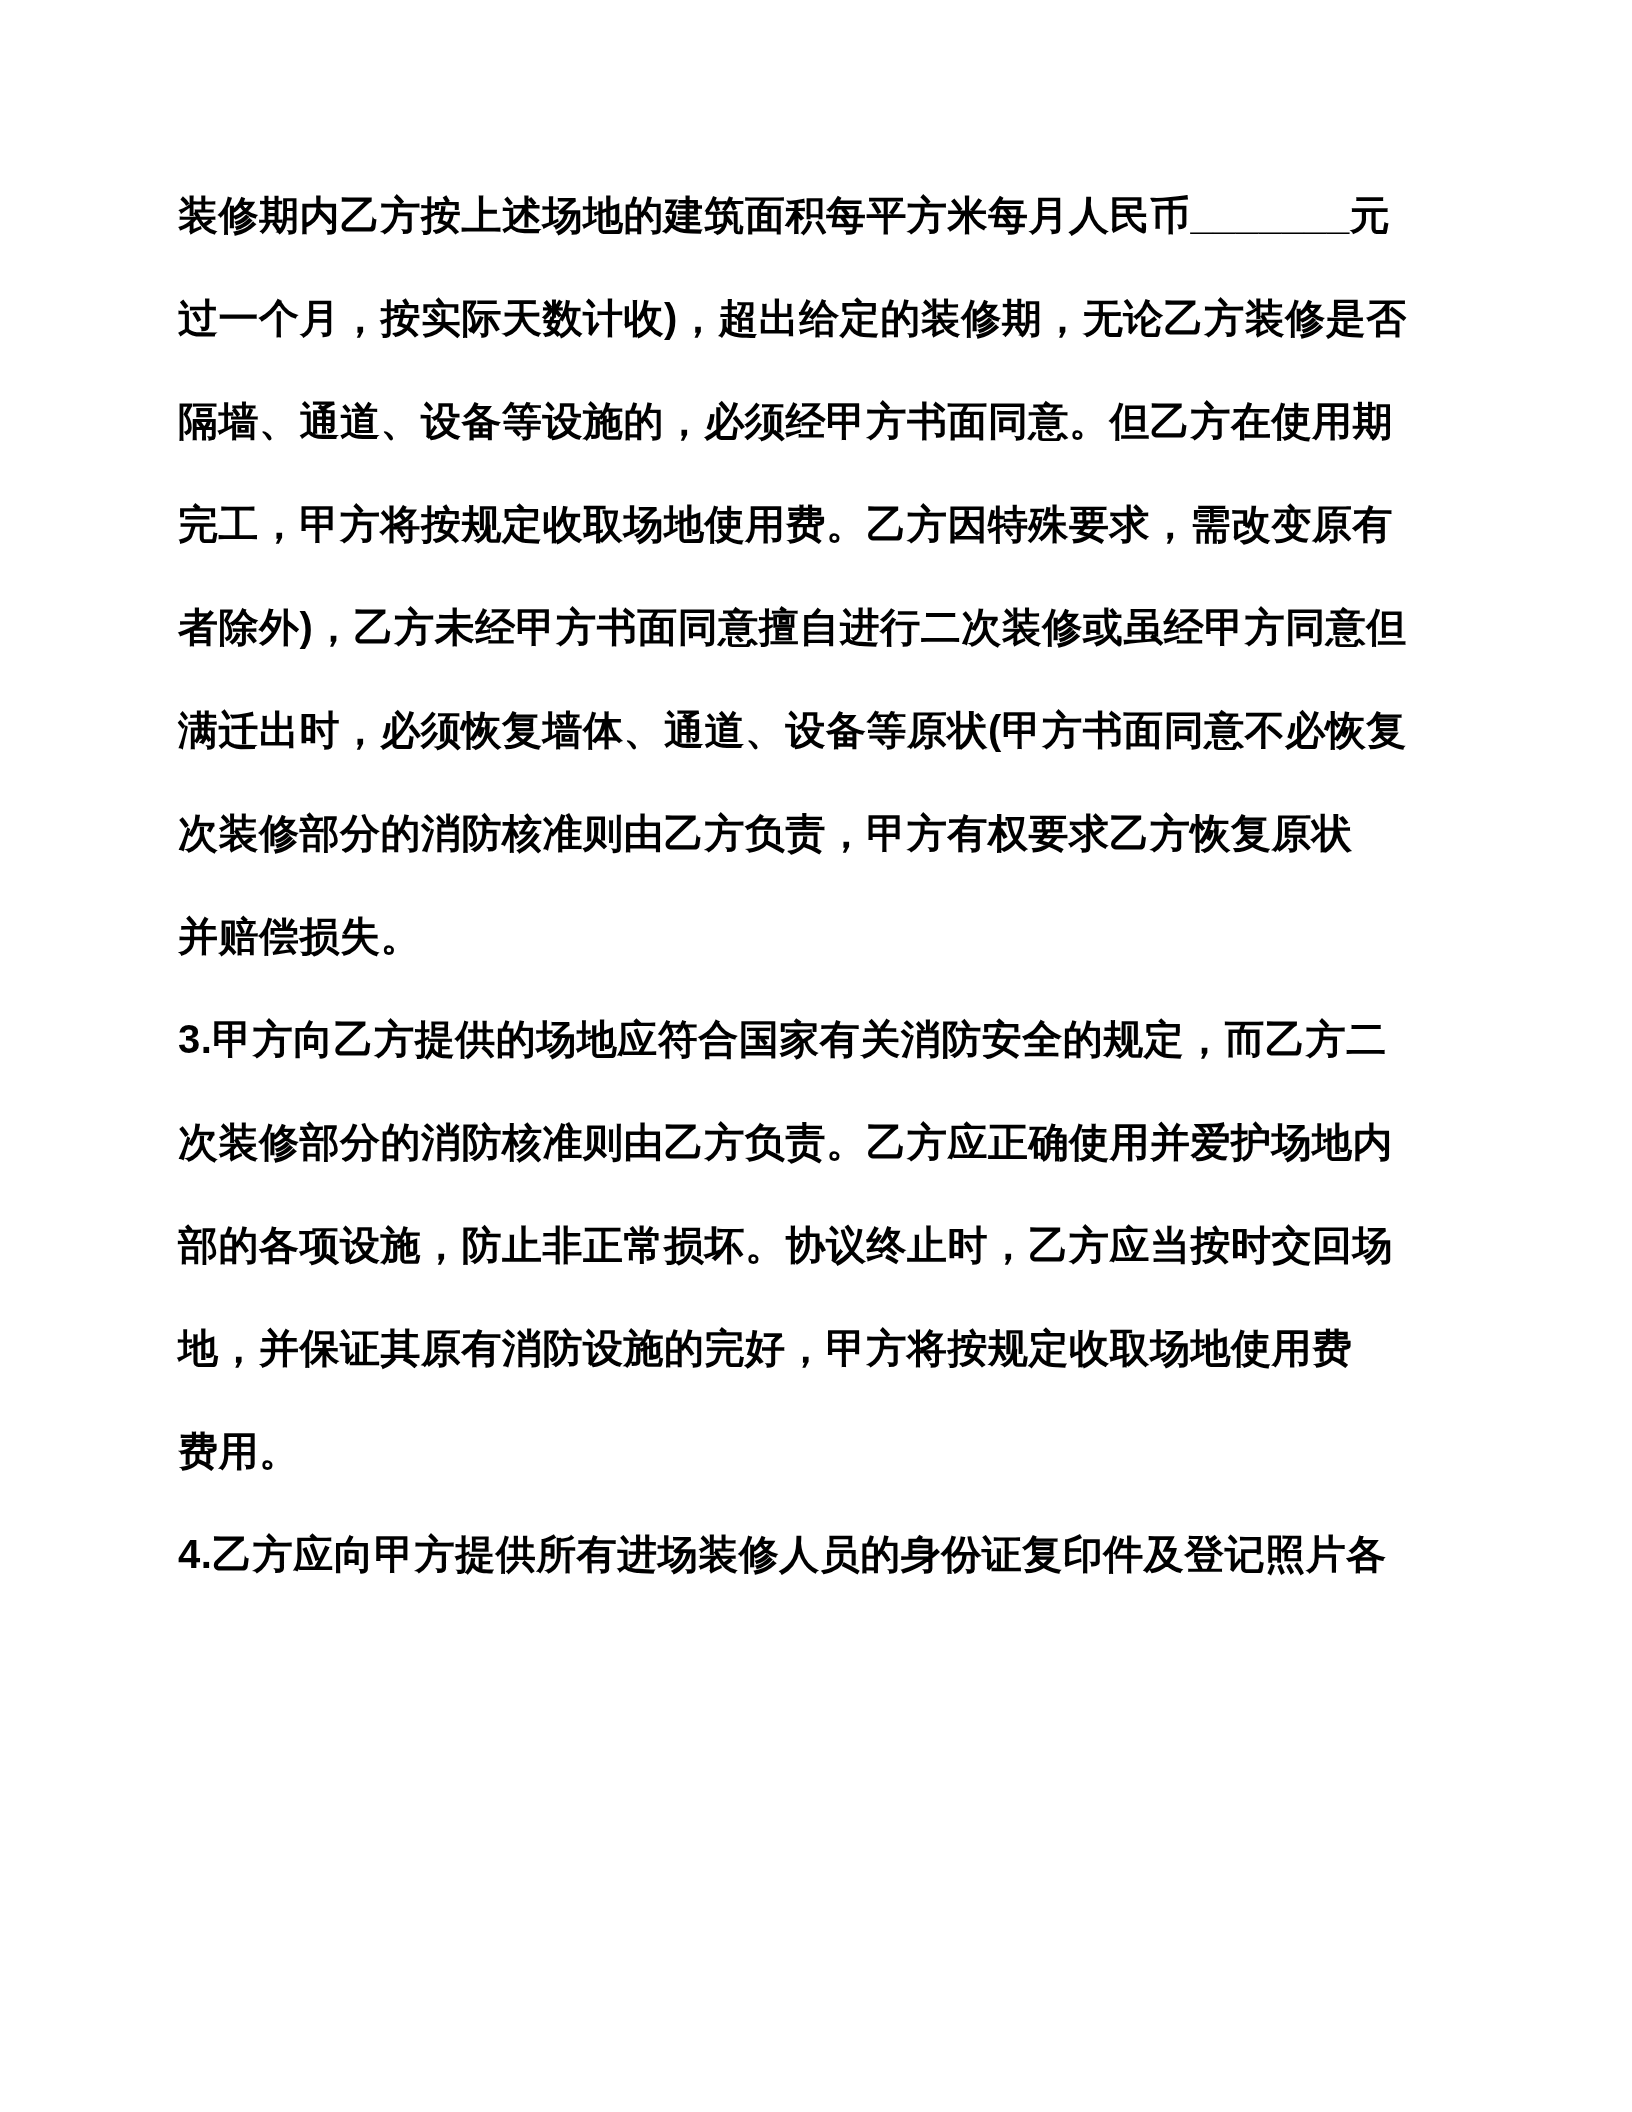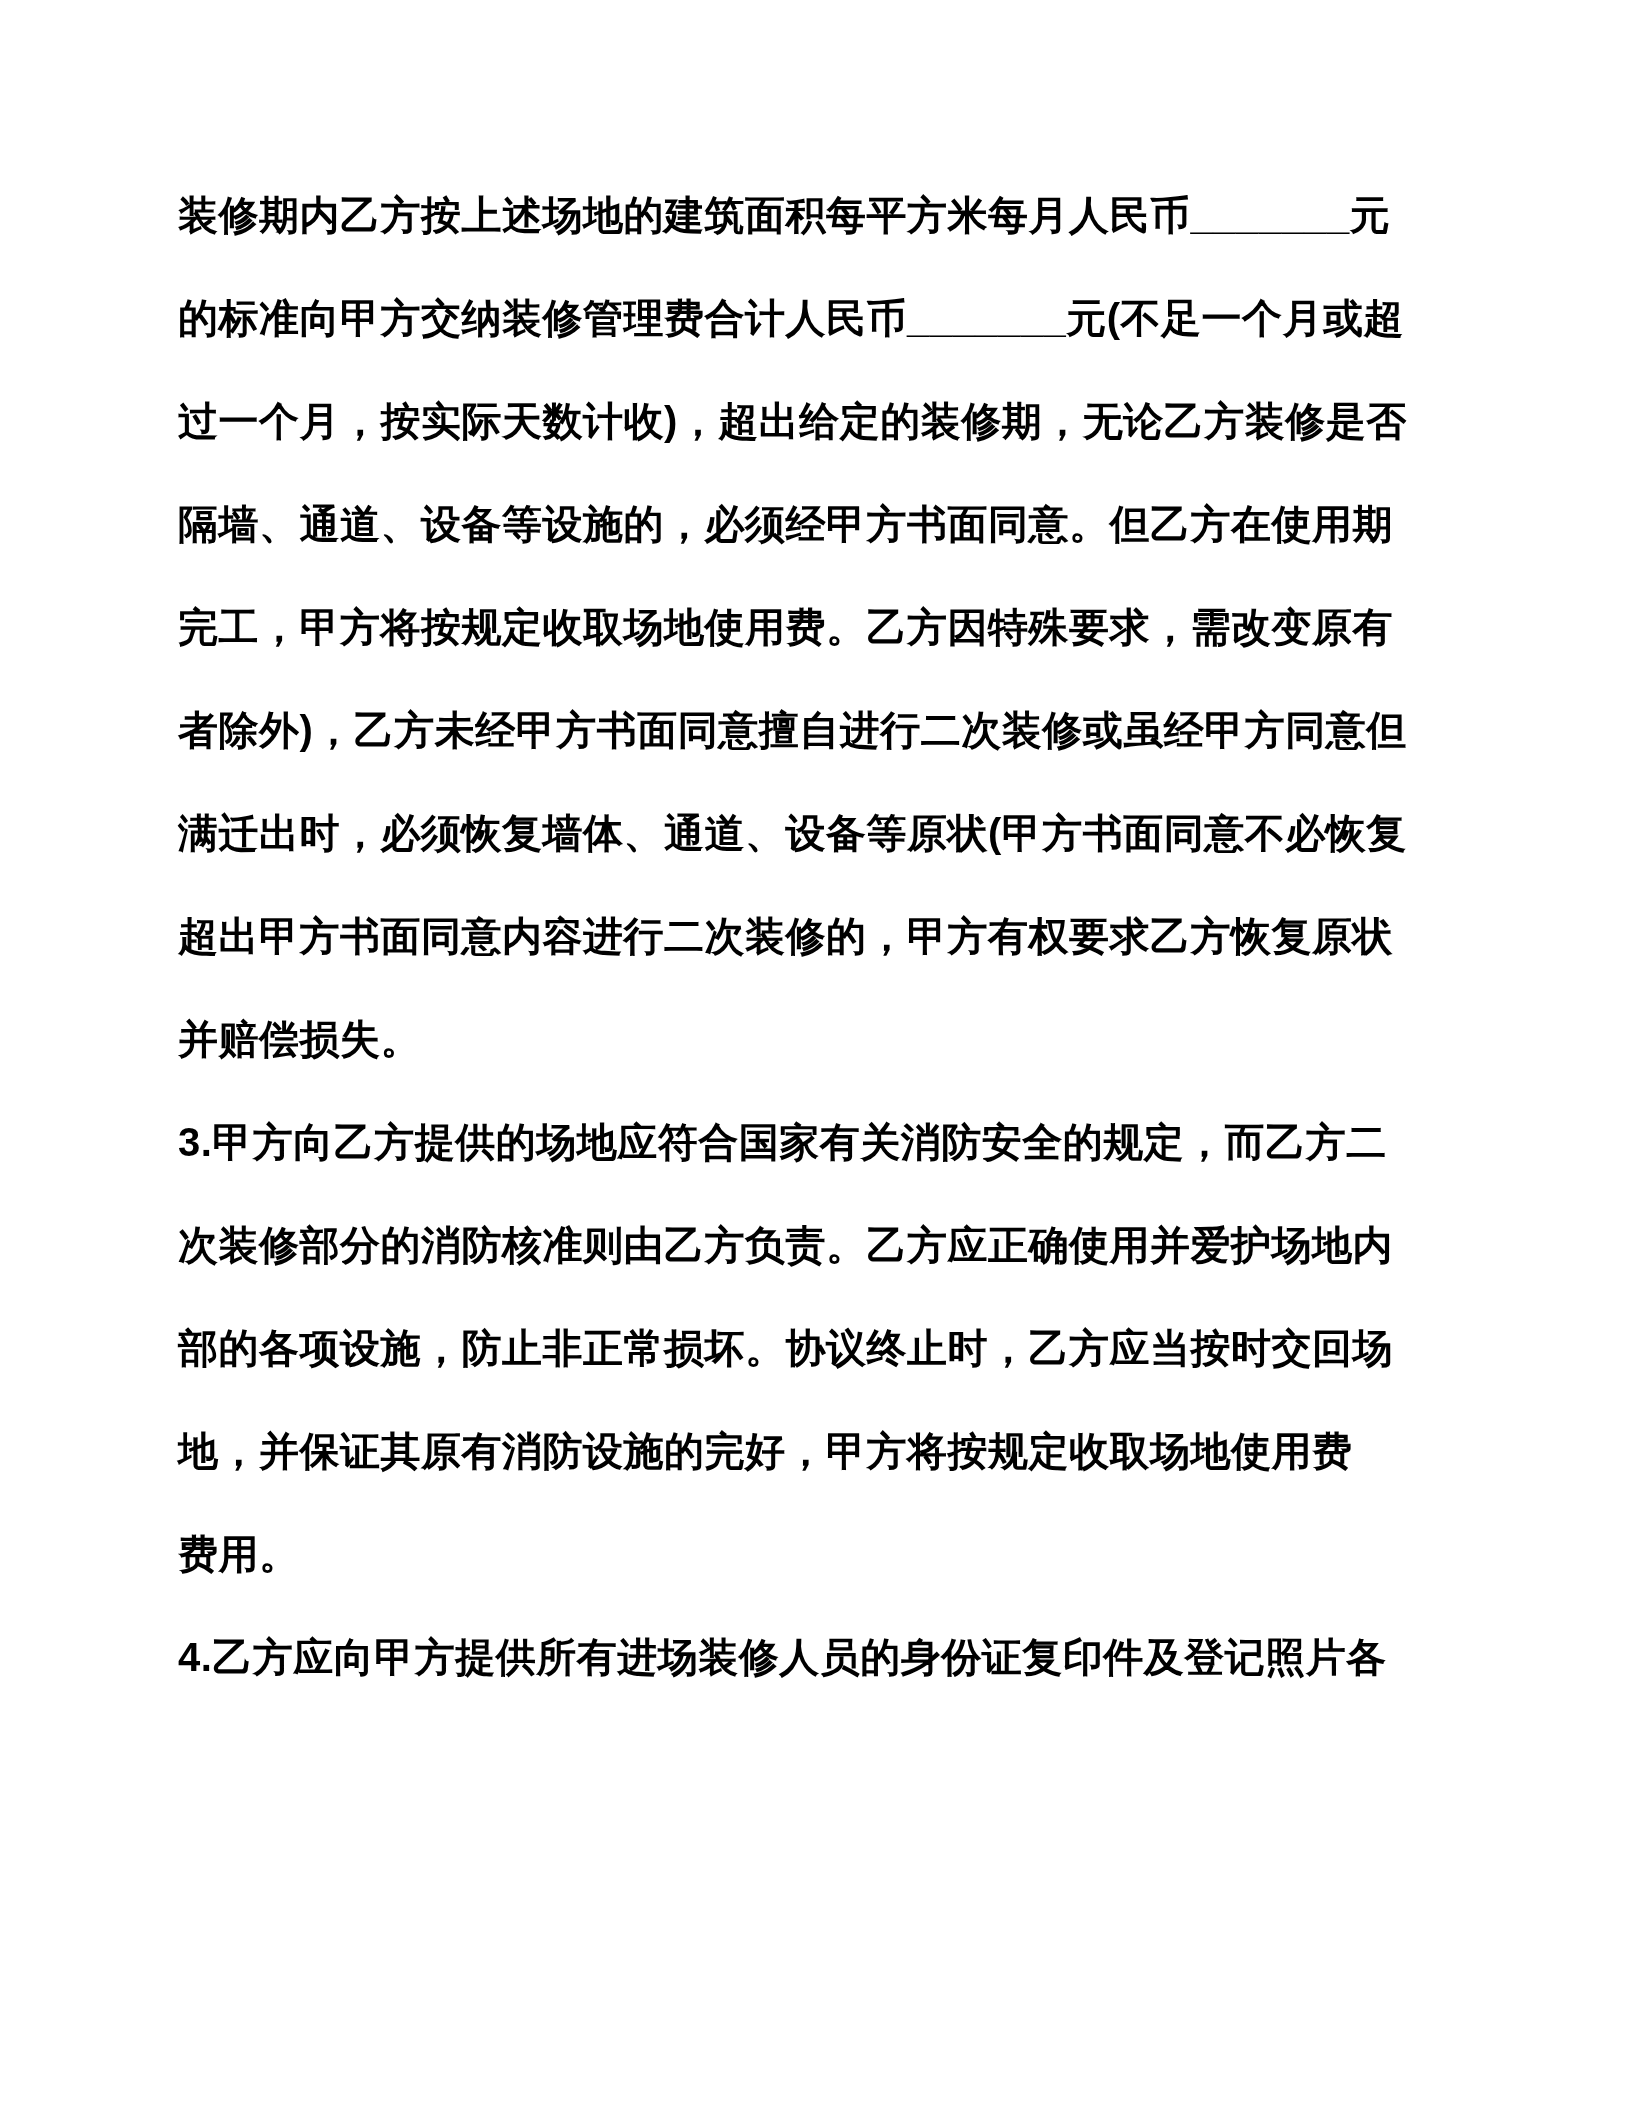--- a/index.html
+++ b/index.html
@@ -31,27 +31,26 @@
     color: #000000;
     white-space: nowrap;
   }
 </style>
 </head>
 <body>
 
 <div class="page">
   <div class="doc-body">
       <p class="line">装修期内乙方按上述场地的建筑面积每平方米每月人民币_______元</p>
-      <p class="line">的标准向甲方交纳装修管理费合计人民币_______元(不足一个月或超</p>
       <p class="line">过一个月，按实际天数计收)，超出给定的装修期，无论乙方装修是否</p>
       <p class="line">隔墙、通道、设备等设施的，必须经甲方书面同意。但乙方在使用期</p>
       <p class="line">完工，甲方将按规定收取场地使用费。乙方因特殊要求，需改变原有</p>
       <p class="line">者除外)，乙方未经甲方书面同意擅自进行二次装修或虽经甲方同意但</p>
       <p class="line">满迁出时，必须恢复墙体、通道、设备等原状(甲方书面同意不必恢复</p>
-      <p class="line">超出甲方书面同意内容进行二次装修的，甲方有权要求乙方恢复原状</p>
+      <p class="line">次装修部分的消防核准则由乙方负责，甲方有权要求乙方恢复原状</p>
       <p class="line">并赔偿损失。</p>
       <p class="line">3.甲方向乙方提供的场地应符合国家有关消防安全的规定，而乙方二</p>
       <p class="line">次装修部分的消防核准则由乙方负责。乙方应正确使用并爱护场地内</p>
       <p class="line">部的各项设施，防止非正常损坏。协议终止时，乙方应当按时交回场</p>
       <p class="line">地，并保证其原有消防设施的完好，甲方将按规定收取场地使用费</p>
       <p class="line">费用。</p>
       <p class="line">4.乙方应向甲方提供所有进场装修人员的身份证复印件及登记照片各</p>
     </div>
 </div>
 

